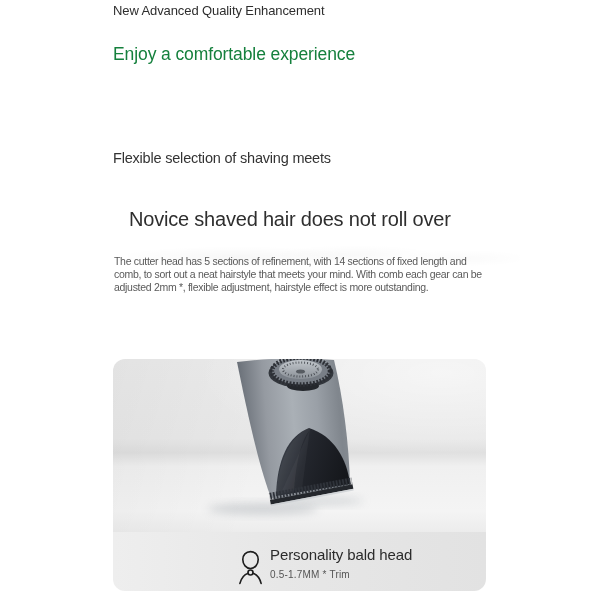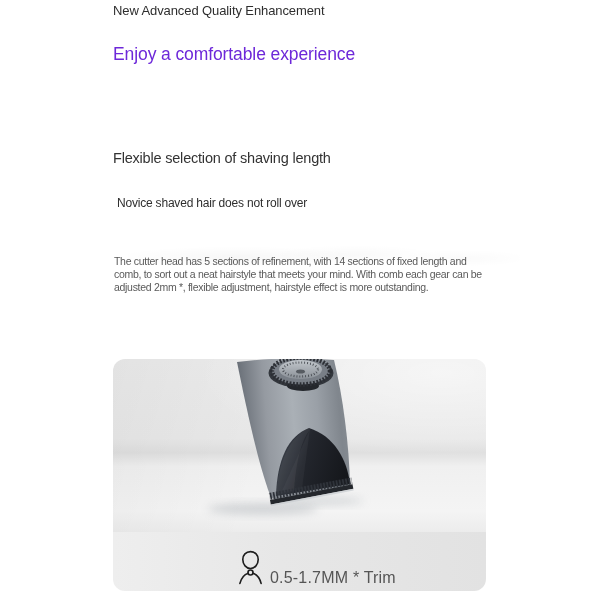--- a/index.html
+++ b/index.html
@@ -9,30 +9,30 @@
     background:#ffffff;
     font-family:"Liberation Sans","DejaVu Sans",sans-serif;
     -webkit-font-smoothing:antialiased;
   }
   .abs{position:absolute;}
   .h1{
     left:113px;top:3px;font-size:13px;font-weight:500;color:#2e2e2e;
     letter-spacing:-0.1px;margin:0;
   }
   .h2{
-    left:113px;top:44px;font-size:17.5px;font-weight:500;color:#6d28d9;
+    left:113px;top:44px;font-size:17.5px;font-weight:500;color:#15803d;
     letter-spacing:-0.1px;margin:0;
   }
   .h3{
     left:113px;top:150px;font-size:14.5px;font-weight:500;color:#333333;
     letter-spacing:-0.2px;margin:0;
   }
   .h4{
-    left:113px;top:192px;font-size:12px;font-weight:500;color:#2e2e2e;
-    letter-spacing:-0.2px;margin:4px;
+    left:113px;top:192px;font-size:20px;font-weight:500;color:#2e2e2e;
+    letter-spacing:-0.2px;margin:16px;
   }
   .smudge{
     left:128px;top:246px;width:392px;height:22px;
     background:
       radial-gradient(45% 70% at 28% 50%, rgba(0,0,0,.030), transparent 70%),
       radial-gradient(30% 65% at 58% 40%, rgba(0,0,0,.025), transparent 70%),
       radial-gradient(24% 55% at 86% 55%, rgba(0,0,0,.020), transparent 70%);
   }
   .desc{
     left:114px;top:255px;width:382px;margin:0;
@@ -54,29 +54,29 @@
     position:absolute;left:0;top:173px;width:373px;height:59px;
     background:linear-gradient(90deg,#eeeeee 0%,#e7e7e7 45%,#e2e2e2 100%);
   }
   .person-icon{position:absolute;left:124px;top:16px;width:27px;height:38px;}
   .cap-title{
     position:absolute;left:157px;top:14px;
     font-size:15px;font-weight:500;color:#2b2b2b;letter-spacing:-0.1px;
   }
   .cap-sub{
     position:absolute;left:157px;top:37px;
-    font-size:16px;color:#555555;letter-spacing:0.2px;
+    font-size:10px;color:#555555;letter-spacing:0.2px;
   }
 </style>
 </head>
 <body>
 
 <div class="abs h1">New Advanced Quality Enhancement</div>
 <div class="abs h2">Enjoy a comfortable experience</div>
-<div class="abs h3">Flexible selection of shaving length</div>
+<div class="abs h3">Flexible selection of shaving meets</div>
 <div class="abs h4">Novice shaved hair does not roll over</div>
 <div class="abs smudge"></div>
 <p class="abs desc">The cutter head has 5 sections of refinement, with 14 sections of fixed length and comb, to sort out a neat hairstyle that meets your mind. With comb each gear can be adjusted 2mm *, flexible adjustment, hairstyle effect is more outstanding.</p>
 
 <div class="abs card">
   <div class="photo">
     <svg width="373" height="173" viewBox="0 0 373 173">
       <defs>
         <linearGradient id="bodyGrad" gradientUnits="userSpaceOnUse" x1="120" y1="70" x2="242" y2="60">
           <stop offset="0" stop-color="#50565e"></stop>
@@ -137,15 +137,16 @@
 
   <div class="caption">
     <svg class="person-icon" viewBox="0 0 28 38">
       <g fill="none" stroke="#1f1f1f" stroke-width="1.7" stroke-linecap="round">
         <path d="M14,3 C9.2,3 6,6.6 6,11.2 C6,16.4 9.6,20.5 14,20.5 C18.4,20.5 22,16.4 22,11.2 C22,6.6 18.8,3 14,3 Z"></path>
         <circle cx="14" cy="24.7" r="2.6"></circle>
         <path d="M3,36 C4.5,30 8,26.6 11.6,25.4"></path>
         <path d="M25,36 C23.5,30 20,26.6 16.4,25.4"></path>
       </g>
     </svg>
+    <div class="cap-title">Personality bald head</div>
     <div class="cap-sub">0.5-1.7MM * Trim</div>
   </div>
 </div>
 
 </body></html>

